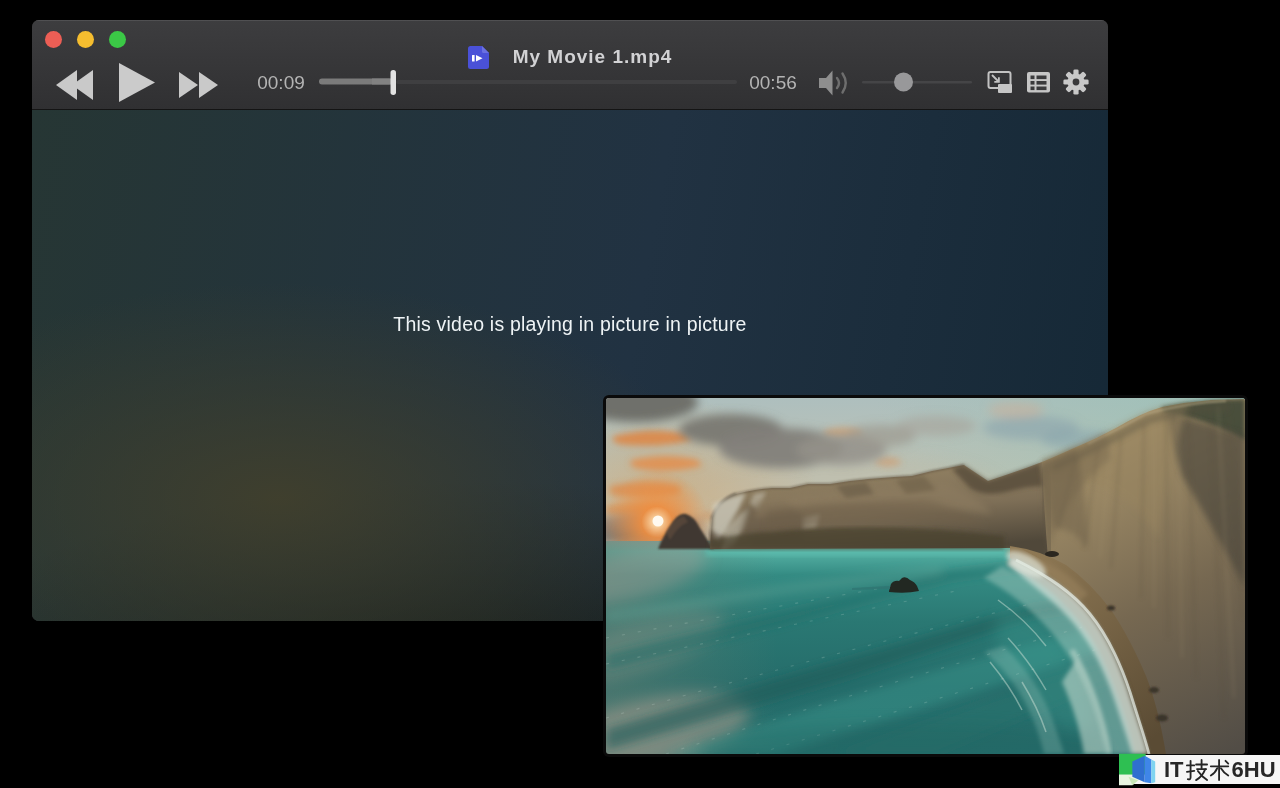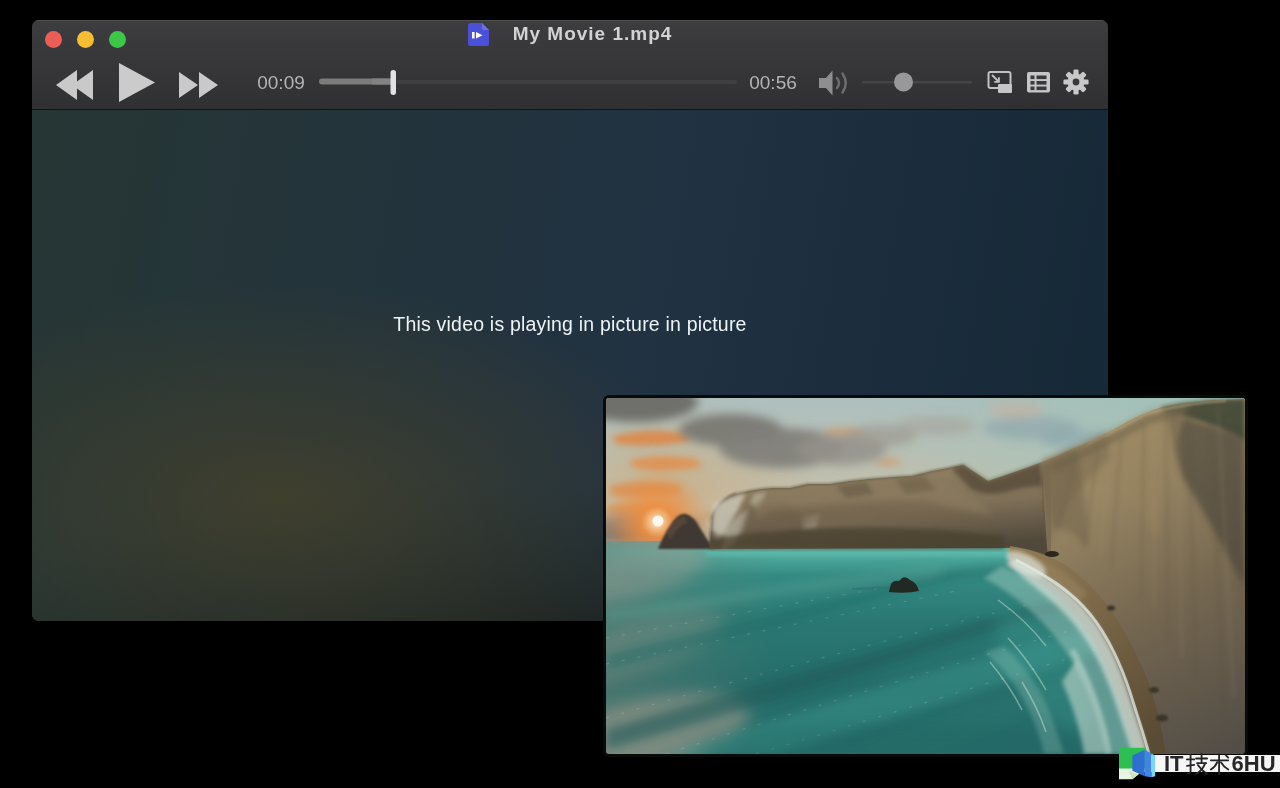--- a/index.html
+++ b/index.html
@@ -4,31 +4,31 @@
 <style>
   html,body{margin:0;padding:0;background:#000;}
   body{width:1280px;height:788px;position:relative;overflow:hidden;font-family:"Liberation Sans",sans-serif;}
   .win{position:absolute;left:32px;top:20px;width:1076px;height:601px;border-radius:7px;overflow:hidden;background:#363638;}
   .hdr{position:absolute;left:0;top:0;width:100%;height:90px;background:linear-gradient(#3d3d3f,#303032);box-shadow:inset 0 1px 0 rgba(255,255,255,.10);}
   .hdr::after{content:"";position:absolute;left:0;bottom:0;width:100%;height:1px;background:#141414;}
   .tl{position:absolute;top:11px;width:17px;height:17px;border-radius:50%;}
   .tl.r{left:13px;background:#ec5e55;}
   .tl.y{left:45px;background:#f5bd2f;}
   .tl.g{left:77px;background:#3bc846;}
-  .titlerow{position:absolute;left:0;top:0;width:100%;height:28px;display:flex;align-items:center;justify-content:center;padding-right:2px;gap:14px;}
+  .titlerow{position:absolute;left:0;top:23px;width:100%;height:28px;display:flex;align-items:center;justify-content:center;padding-right:2px;gap:14px;}
   .title{color:#d2d2d4;font-size:19px;font-weight:bold;letter-spacing:1px;margin-left:10px;}
   .vid{position:absolute;left:0;top:90px;width:1076px;height:511px;
     background:
       radial-gradient(ellipse 600px 300px at 23% 76%, rgba(66,64,44,.9), rgba(66,64,44,0) 72%),
       radial-gradient(ellipse 800px 280px at 42% 112%, rgba(24,26,15,.85), rgba(24,26,15,0) 72%),
       linear-gradient(100deg, #263634 0%, #213242 55%, #152836 100%);}
   .vtext{position:absolute;left:0;top:0;width:100%;text-align:center;margin-top:203px;color:#eef3f5;font-size:19.5px;font-weight:normal;letter-spacing:.2px;}
   .pip{position:absolute;left:603px;top:395px;width:645px;height:362px;background:#0a0a0a;border-radius:6px;}
   .pip svg{position:absolute;left:3px;top:3px;border-radius:3px;}
-  .wm{position:absolute;left:1119px;top:755px;width:161px;height:17px;background:#f6f6f6;display:flex;align-items:center;}
+  .wm{position:absolute;left:1119px;top:755px;width:161px;height:29px;background:#f6f6f6;display:flex;align-items:center;}
   .wmtext{color:#272727;font-size:22px;font-weight:bold;display:flex;align-items:center;margin-left:5px;}
 </style>
 </head>
 <body>
   <div class="win">
     <div class="vid">
       <div class="vtext">This video is playing in picture in picture</div>
     </div>
     <div class="hdr">
       <div class="tl r"></div>

